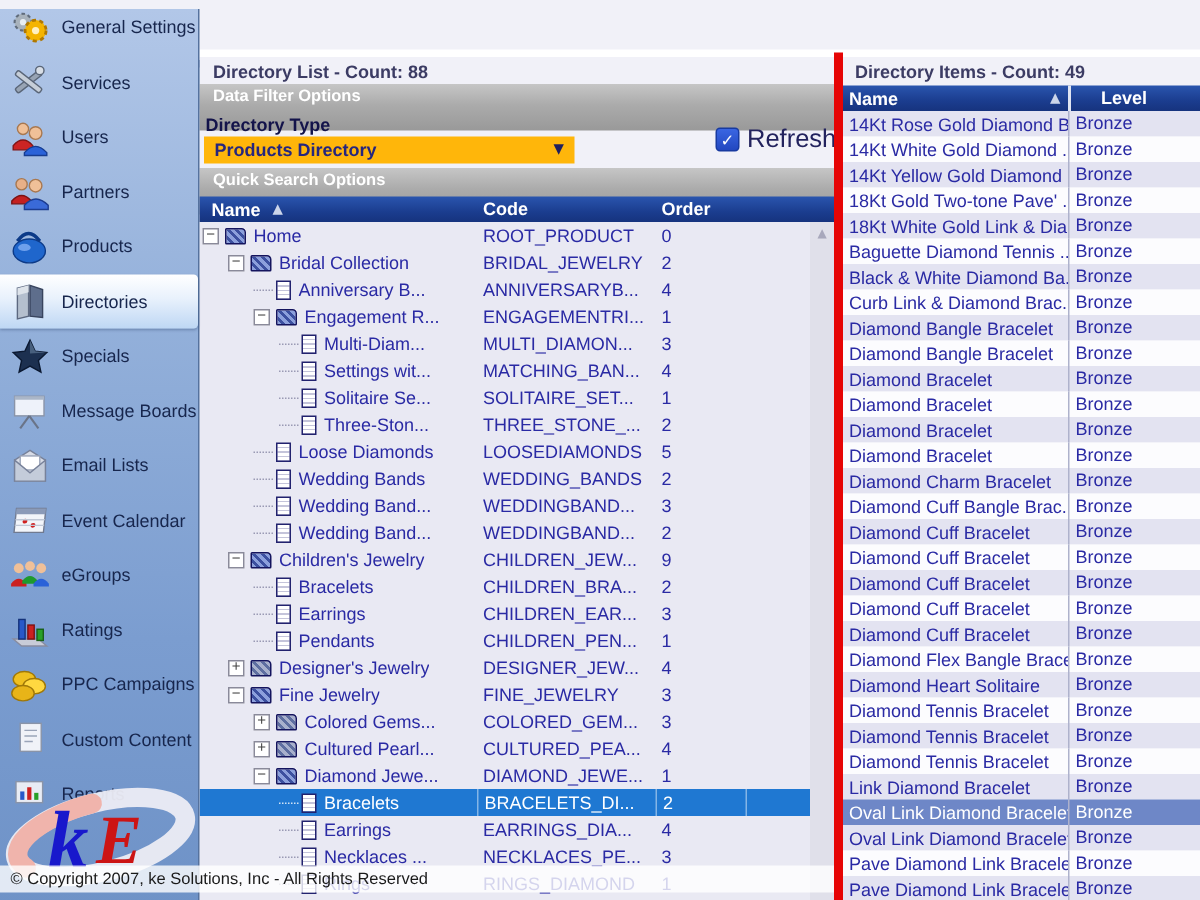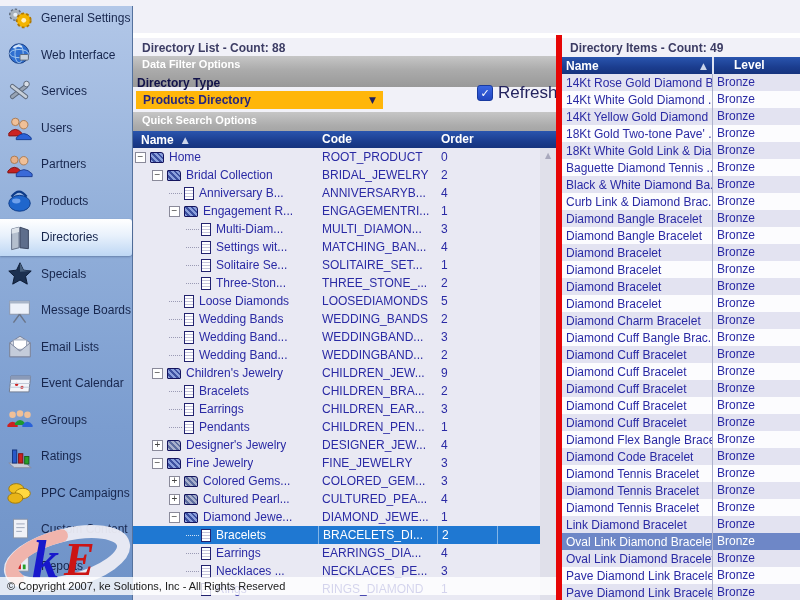--- a/index.html
+++ b/index.html
@@ -118,32 +118,20 @@
               <circle cx="10" cy="10" r="2.2" fill="#e8eef4"></circle>
               <circle cx="19" cy="16" r="7.5" fill="#f4b400" stroke="#b07800" stroke-width="2" stroke-dasharray="3 2.4"></circle>
               <circle cx="19" cy="16" r="2.6" fill="#fff0c0"></circle>
             </svg>
           </span>
           <span class="sb-label">General Settings</span>
         </div>
         <div class="sb-item">
           <span class="sb-icon">
             <svg viewBox="0 0 30 28">
-              <circle cx="14" cy="13" r="10.5" fill="#2f6fd0" stroke="#12387e"></circle>
-              <ellipse cx="14" cy="13" rx="10" ry="4.4" fill="none" stroke="#a8ccf0"></ellipse>
-              <ellipse cx="14" cy="13" rx="4.4" ry="10" fill="none" stroke="#a8ccf0"></ellipse>
-              <path d="M8 7 q4 -4 9 -1" stroke="#dceafc" fill="none" stroke-width="2"></path>
-              <rect x="15" y="14" width="9" height="6" rx="1" fill="#c8d2de" stroke="#5c6878"></rect>
-            </svg>
-          </span>
-          <span class="sb-label">Web Interface</span>
-        </div>
-        <div class="sb-item">
-          <span class="sb-icon">
-            <svg viewBox="0 0 30 28">
               <rect x="3" y="12" width="22" height="4" rx="1.5" transform="rotate(-38 14 14)" fill="#98a4b4" stroke="#5a6678"></rect>
               <rect x="3" y="12" width="22" height="4" rx="1.5" transform="rotate(38 14 14)" fill="#c6ced8" stroke="#5a6678"></rect>
               <circle cx="22" cy="6" r="3" fill="#d8dee6" stroke="#5a6678"></circle>
             </svg>
           </span>
           <span class="sb-label">Services</span>
         </div>
         <div class="sb-item">
           <span class="sb-icon">
             <svg viewBox="0 0 30 28">
@@ -707,21 +695,21 @@
         </div>
         <div class="irow alt">
           <div class="iname">Diamond Cuff Bracelet</div>
           <div class="ilevel">Bronze</div>
         </div>
         <div class="irow">
           <div class="iname">Diamond Flex Bangle Brace...</div>
           <div class="ilevel">Bronze</div>
         </div>
         <div class="irow alt">
-          <div class="iname">Diamond Code Bracelet</div>
+          <div class="iname">Diamond Heart Solitaire</div>
           <div class="ilevel">Bronze</div>
         </div>
         <div class="irow">
           <div class="iname">Diamond Tennis Bracelet</div>
           <div class="ilevel">Bronze</div>
         </div>
         <div class="irow alt">
           <div class="iname">Diamond Tennis Bracelet</div>
           <div class="ilevel">Bronze</div>
         </div>

